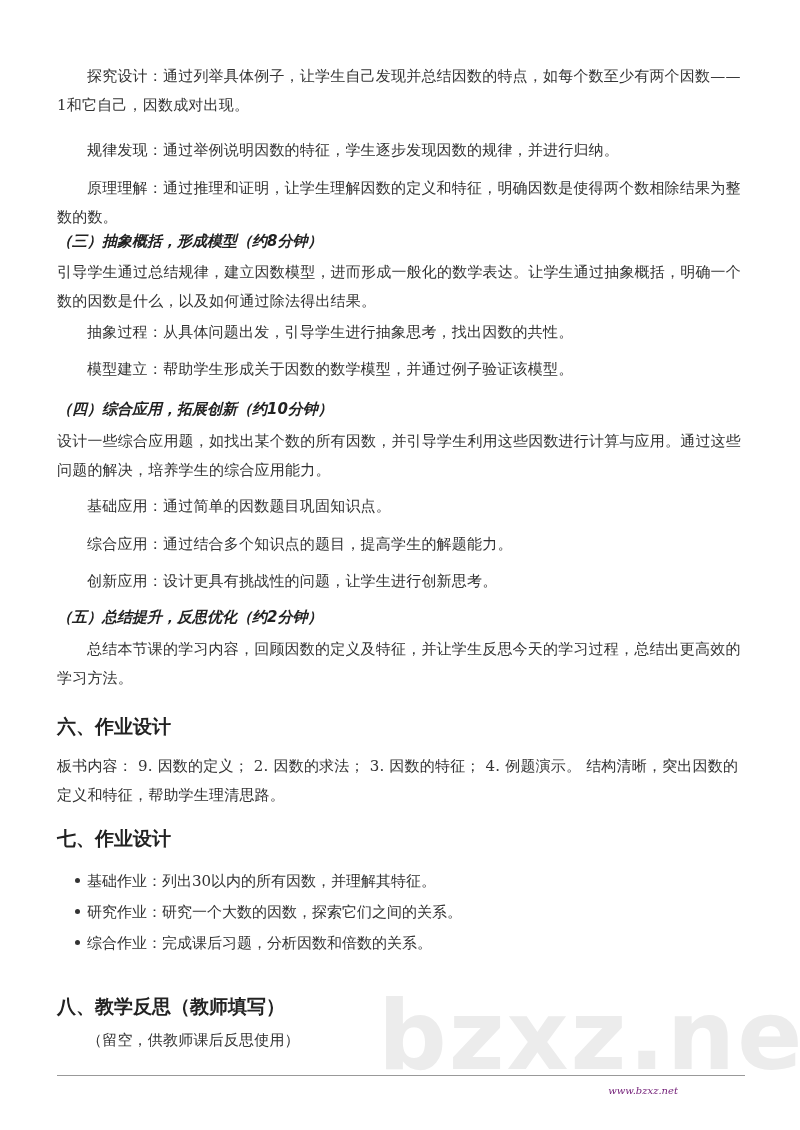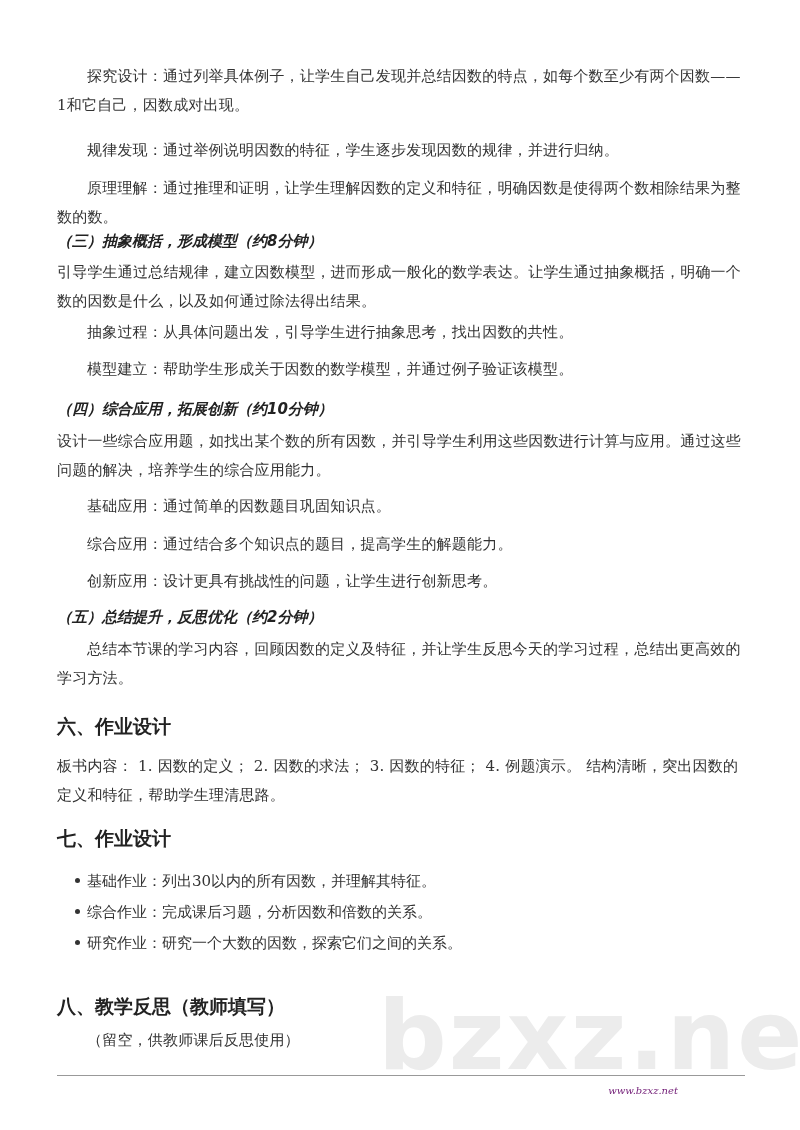--- a/index.html
+++ b/index.html
@@ -55,27 +55,27 @@
   <div class="sub" style="top:400px;">（四）综合应用，拓展创新（约10分钟）</div>
   <div class="p" style="top:427px;">设计一些综合应用题，如找出某个数的所有因数，并引导学生利用这些因数进行计算与应用。通过这些问题的解决，培养学生的综合应用能力。</div>
   <div class="p indent" style="top:492px;">基础应用：通过简单的因数题目巩固知识点。</div>
   <div class="p indent" style="top:530px;">综合应用：通过结合多个知识点的题目，提高学生的解题能力。</div>
   <div class="p indent" style="top:567px;">创新应用：设计更具有挑战性的问题，让学生进行创新思考。</div>
 
   <div class="sub" style="top:608px;">（五）总结提升，反思优化（约2分钟）</div>
   <div class="p indent" style="top:635px;">总结本节课的学习内容，回顾因数的定义及特征，并让学生反思今天的学习过程，总结出更高效的学习方法。</div>
 
   <div class="h2" style="top:714px;">六、作业设计</div>
-  <div class="p" style="top:752px;">板书内容： 1. 因数的定义； 2. 因数的求法； 3. 因数的特征； 4. 例题演示。 结构清晰，突出因数的定义和特征，帮助学生理清思路。</div>
+  <div class="p" style="top:752px;">板书内容： 9. 因数的定义； 2. 因数的求法； 3. 因数的特征； 4. 例题演示。 结构清晰，突出因数的定义和特征，帮助学生理清思路。</div>
 
   <div class="h2" style="top:826px;">七、作业设计</div>
   <ul class="bullets" style="top:866px;">
     <li><span class="dot"></span><span>基础作业：列出30以内的所有因数，并理解其特征。</span></li>
+    <li><span class="dot"></span><span>研究作业：研究一个大数的因数，探索它们之间的关系。</span></li>
     <li><span class="dot"></span><span>综合作业：完成课后习题，分析因数和倍数的关系。</span></li>
-    <li><span class="dot"></span><span>研究作业：研究一个大数的因数，探索它们之间的关系。</span></li>
   </ul>
 
   <div class="watermark">bzxz.net</div>
 
   <div class="h2" style="top:994px;">八、教学反思（教师填写）</div>
   <div class="p" style="top:1026px; left:87px;">（留空，供教师课后反思使用）</div>
 
   <div class="rule"></div>
   <div class="footer">www.bzxz.net</div>
 </div>

